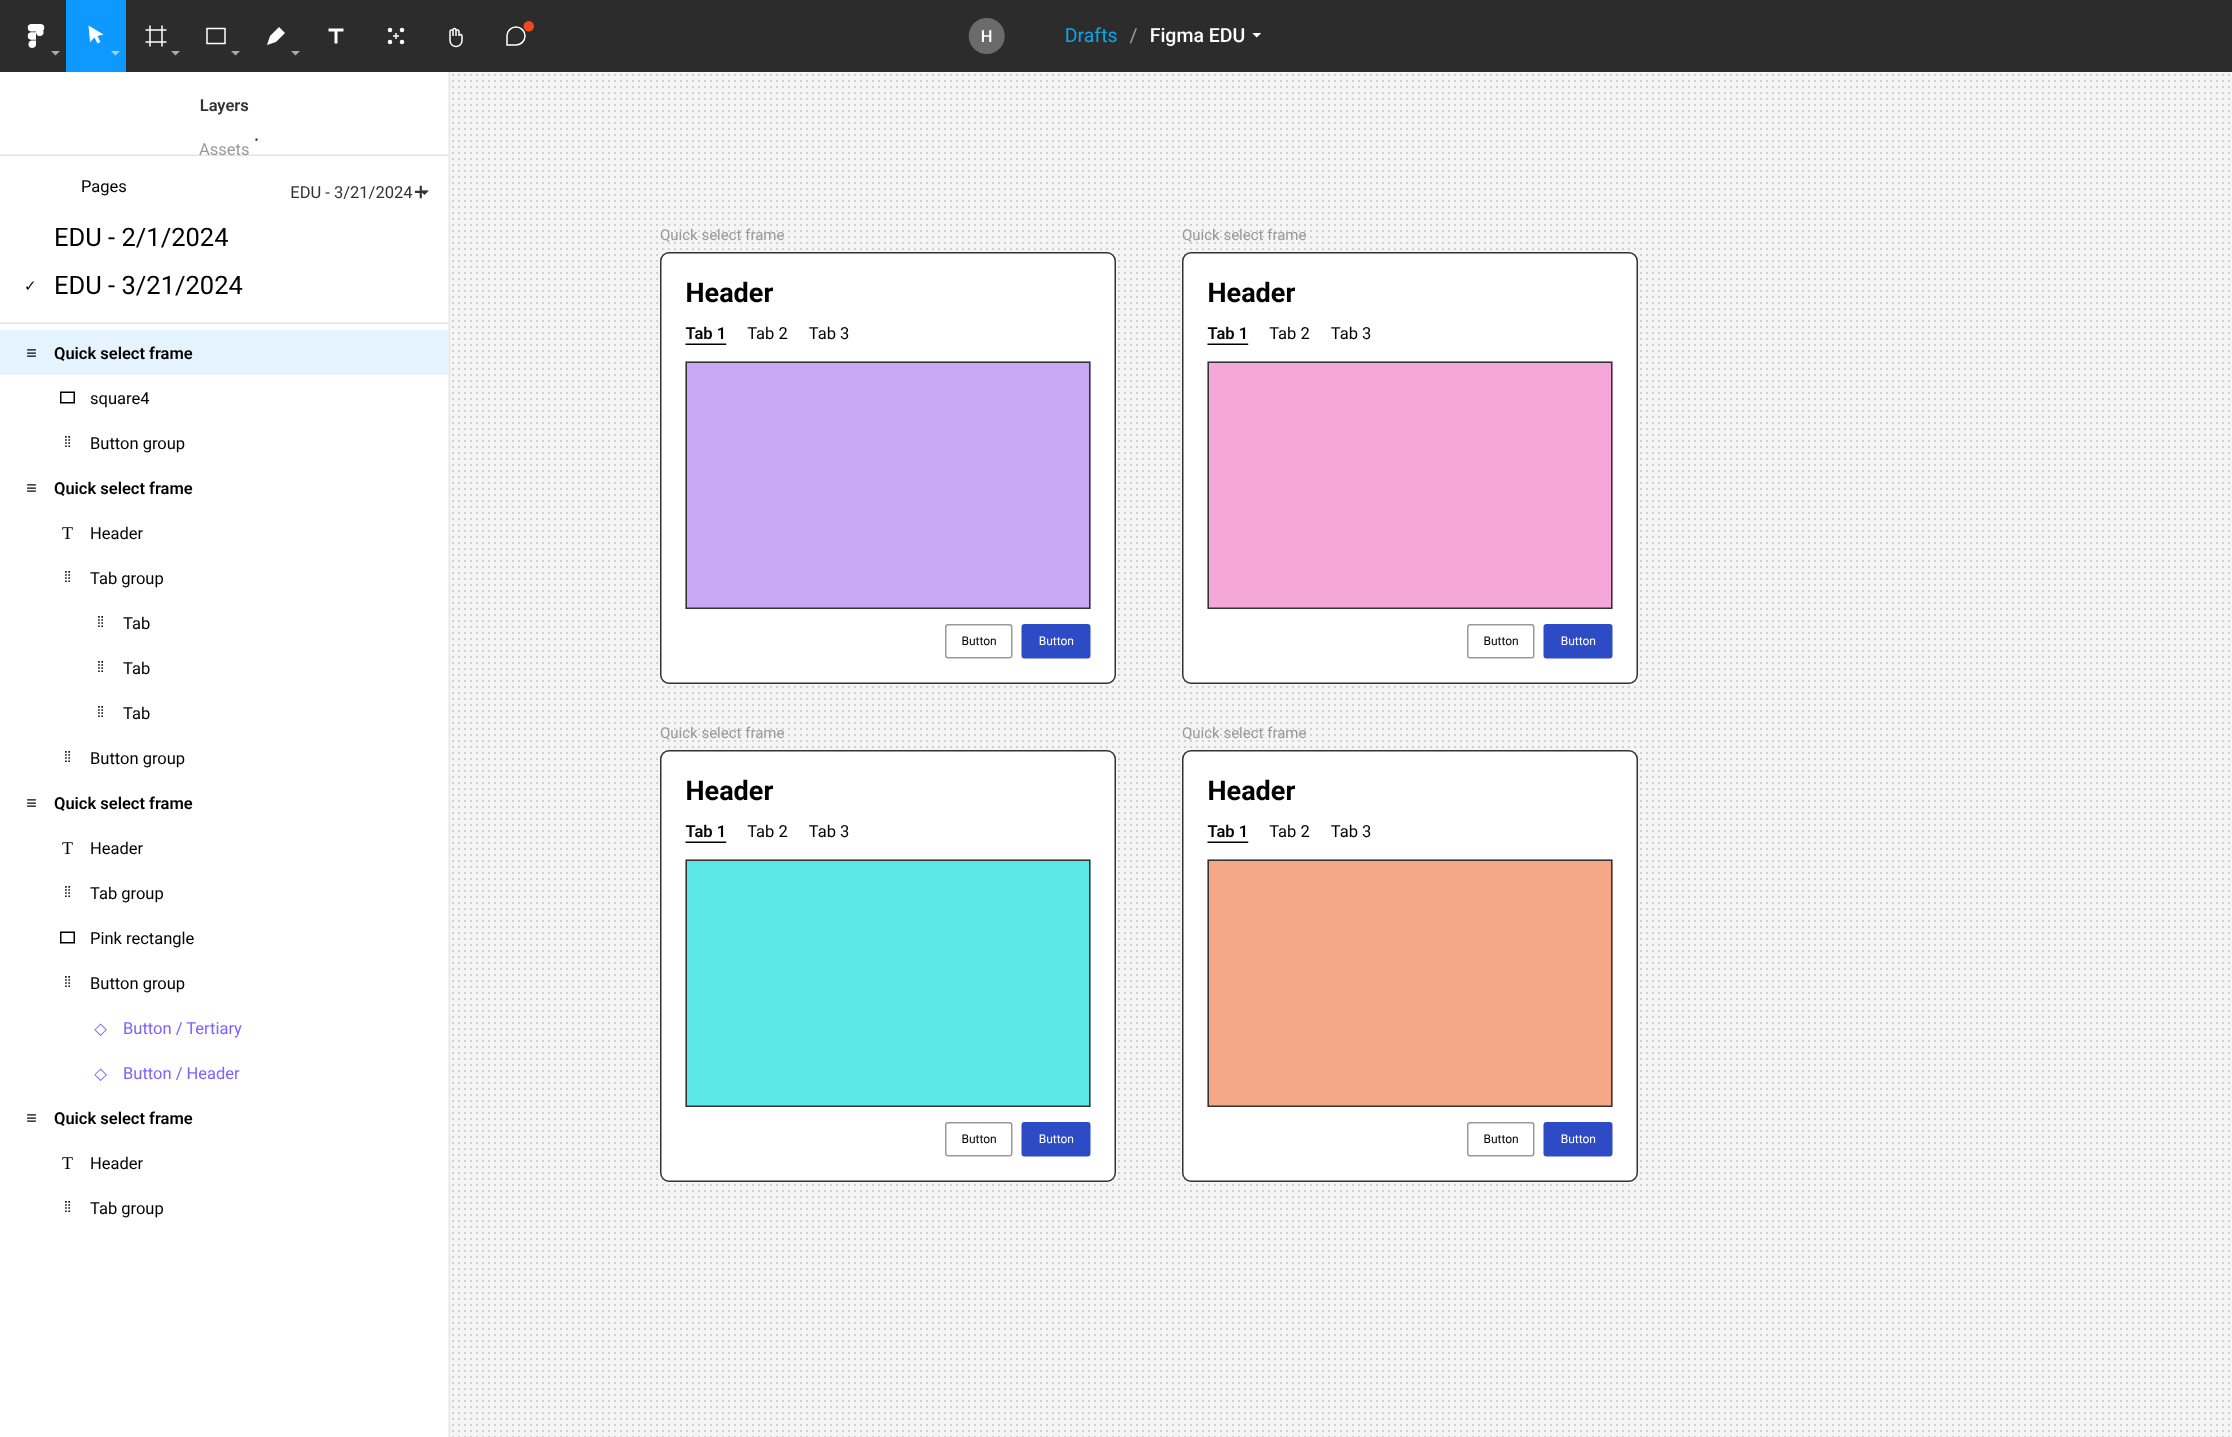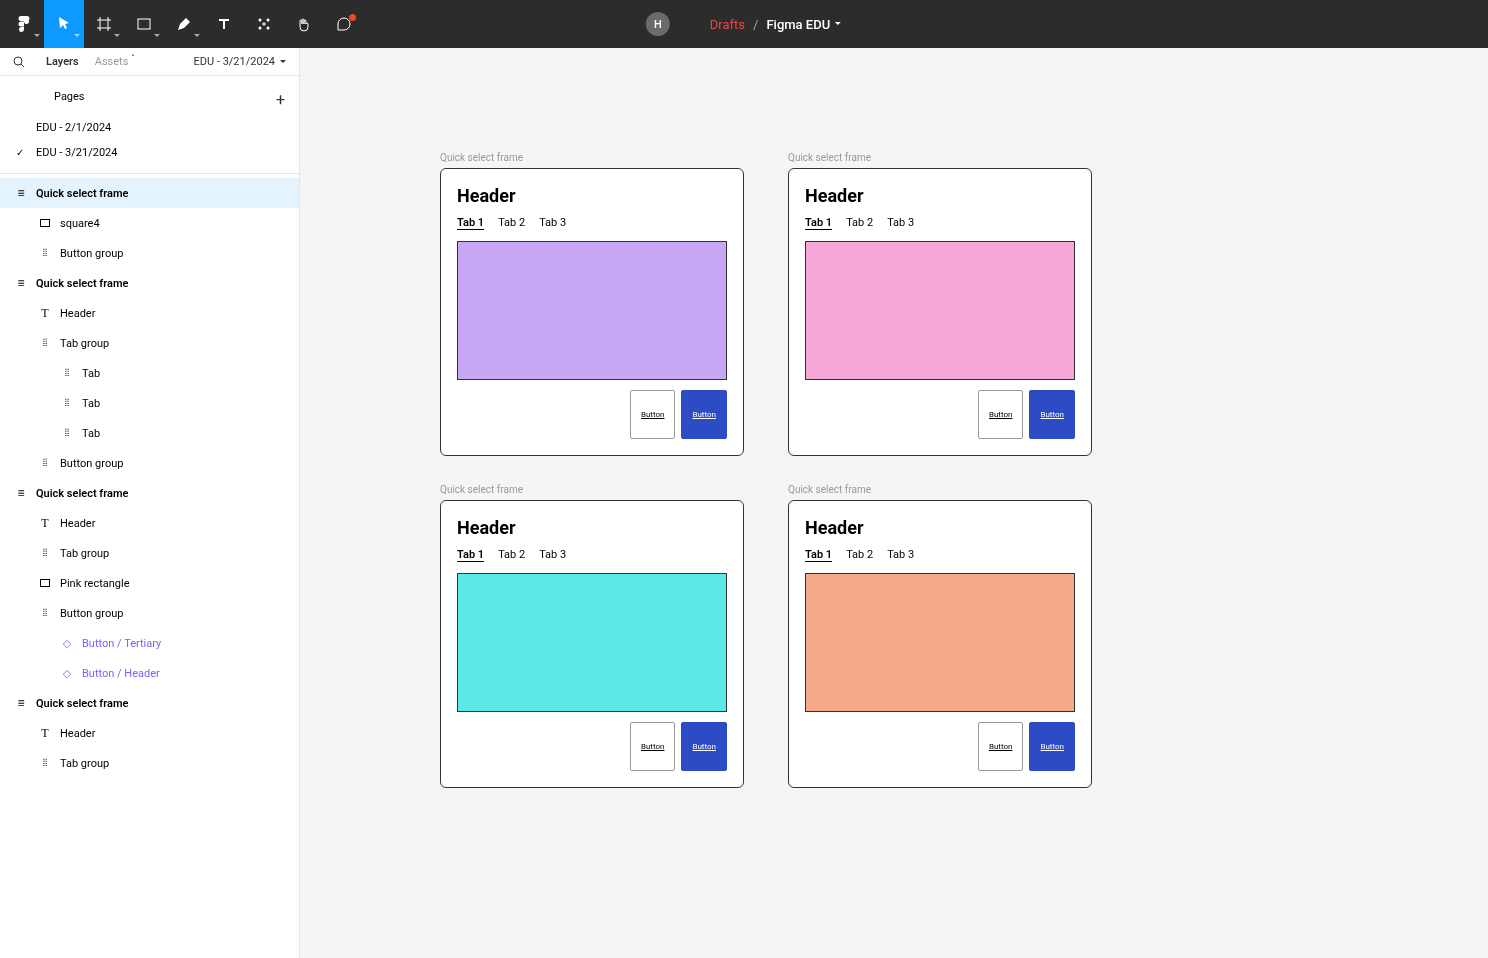--- a/index.html
+++ b/index.html
@@ -7,39 +7,39 @@
 
 
 .toolbar { height: 48px; background: #2c2c2c; display: flex; align-items: center; padding: 0 4px; position: relative; }
 .tool-btn { width: 40px; height: 48px; display: flex; align-items: center; justify-content: center; cursor: pointer; color: #fff; position: relative; }
 .tool-btn.active { background: #0d99ff; }
 .tool-btn svg { width: 16px; height: 16px; }
 .tool-chev { position: absolute; right: 4px; bottom: 8px; width: 6px; height: 6px; }
 .tool-chev::after { content: ''; border-left: 3px solid transparent; border-right: 3px solid transparent; border-top: 3px solid rgba(255,255,255,0.6); position: absolute; }
 .toolbar-center { position: absolute; left: 50%; transform: translateX(-50%); display: flex; align-items: center; gap: 8px; color: #fff; font-size: 13px; }
 .avatar { width: 24px; height: 24px; border-radius: 50%; background: #6b6b6b; display: flex; align-items: center; justify-content: center; font-size: 11px; font-weight: 500; }
-.crumb-drafts { color: #ef4444; margin-left: 32px; }
+.crumb-drafts { color: #0ea5e9; margin-left: 32px; }
 .crumb-sep { color: #a0a0a0; }
 .crumb-file { font-weight: 500; display: flex; align-items: center; gap: 4px; }
 .notif-dot { position: absolute; top: 14px; right: 8px; width: 7px; height: 7px; background: #f24822; border-radius: 50%; }
 
 
 .left-panel { position: absolute; top: 48px; left: 0; width: 300px; bottom: 0; background: #fff; border-right: 1px solid #e5e5e5; display: flex; flex-direction: column; }
-.panel-tabs { height: 28px; display: flex; align-items: center; padding: 0 12px; border-bottom: 1px solid #e5e5e5; gap: 16px; font-size: 11px; }
+.panel-tabs { height: 56px; display: flex; align-items: center; padding: 0 12px; border-bottom: 1px solid #e5e5e5; gap: 16px; font-size: 11px; flex-direction: column; }
 .panel-tab { color: #333; cursor: pointer; }
 .panel-tab.active { font-weight: 600; }
 .panel-tab-assets { color: #999; position: relative; }
 .panel-tab-assets::after { content: '•'; position: absolute; top: -4px; right: -6px; color: #333; font-size: 8px; }
 .panel-page-sel { margin-left: auto; color: #333; display: flex; align-items: center; gap: 4px; }
 .search-ico { width: 14px; height: 14px; margin-right: 4px; }
 
 .pages-section { padding: 8px 0; border-bottom: 1px solid #e5e5e5; }
 .pages-header { display: flex; justify-content: space-between; padding: 6px 14px; font-size: 11px; font-weight: 400; margin-left: 40px; }
 .add-btn { cursor: pointer; font-size: 16px; color: #333; }
-.page-item { display: flex; align-items: center; padding: 6px 14px 6px 36px; font-size: 11px; cursor: pointer; position: relative; }
+.page-item { display: flex; align-items: center; padding: 6px 14px 6px 36px; font-size: 17px; cursor: pointer; position: relative; }
 .page-item.checked::before { content: '✓'; position: absolute; left: 16px; font-size: 10px; }
 
 .layers-section { flex: 1; overflow-y: auto; padding-top: 4px; }
 .layer-row { display: flex; align-items: center; height: 30px; font-size: 11px; cursor: pointer; padding-right: 12px; }
 .layer-row.selected { background: #e5f3ff; }
 .layer-ico { width: 14px; height: 14px; display: flex; align-items: center; justify-content: center; margin-right: 8px; flex-shrink: 0; }
 .layer-indent-0 { padding-left: 14px; }
 .layer-indent-1 { padding-left: 38px; align-items: center; }
 .layer-indent-2 { padding-left: 60px; }
 .layer-bold { font-weight: 600; }
@@ -51,21 +51,21 @@
 .frame-grid { display: grid; grid-template-columns: repeat(2, 304px); gap: 44px; }
 .frame-wrap { position: relative; }
 .frame-label { position: absolute; top: -16px; left: 0; font-size: 10px; color: #999; }
 .frame { width: 304px; height: 288px; background: #fff; border: 1px solid #333; border-radius: 6px; padding: 16px; display: flex; flex-direction: column; }
 .frame-header { font-size: 18px; font-weight: 700; margin-bottom: 10px; }
 .frame-tabs { display: flex; gap: 14px; font-size: 11px; margin-bottom: 12px; }
 .frame-tab { cursor: pointer; }
 .frame-tab.active { font-weight: 600; text-decoration: underline; text-underline-offset: 3px; }
 .frame-content { flex: 1; border: 1px solid #333; }
 .frame-btns { display: flex; justify-content: flex-end; gap: 6px; margin-top: 10px; }
-.frame-btn { font-size: 8px; padding: 19px 10px; border: 1px solid #999; border-radius: 2px; cursor: pointer; text-decoration: underline; }
+.frame-btn { font-size: 8px; padding: 6px 10px; border: 1px solid #999; border-radius: 2px; cursor: pointer; }
 .frame-btn.primary { background: #2e4bc6; color: #fff; border-color: #2e4bc6; }
 .c-purple { background: #c8a8f5; }
 .c-pink { background: #f5a8d8; }
 .c-cyan { background: #5de8e8; }
 .c-orange { background: #f5a888; }
 .ico-text { font-family: serif; font-size: 12px; }
 .ico-group::before { content: '⦙⦙'; font-size: 10px; }
 .ico-rect { border: 1px solid currentColor; width: 10px; height: 8px; }
 .ico-comp::before { content: '◇'; font-size: 11px; color: #7b61ff; }
 .ico-list::before { content: '≡'; font-size: 12px; }

